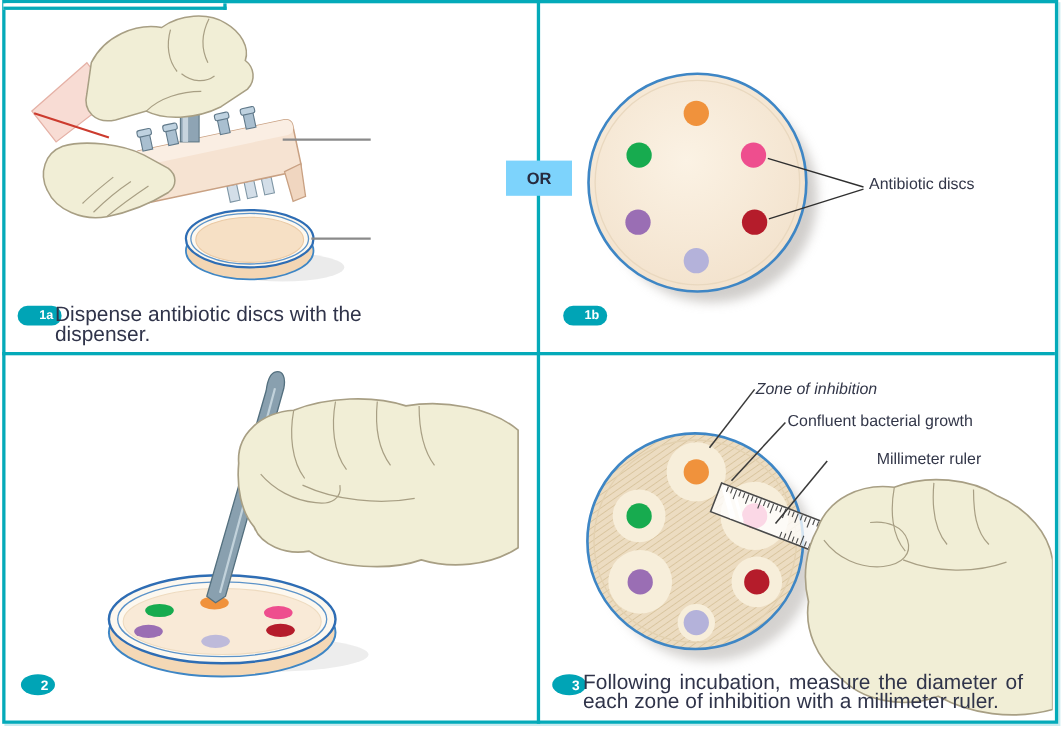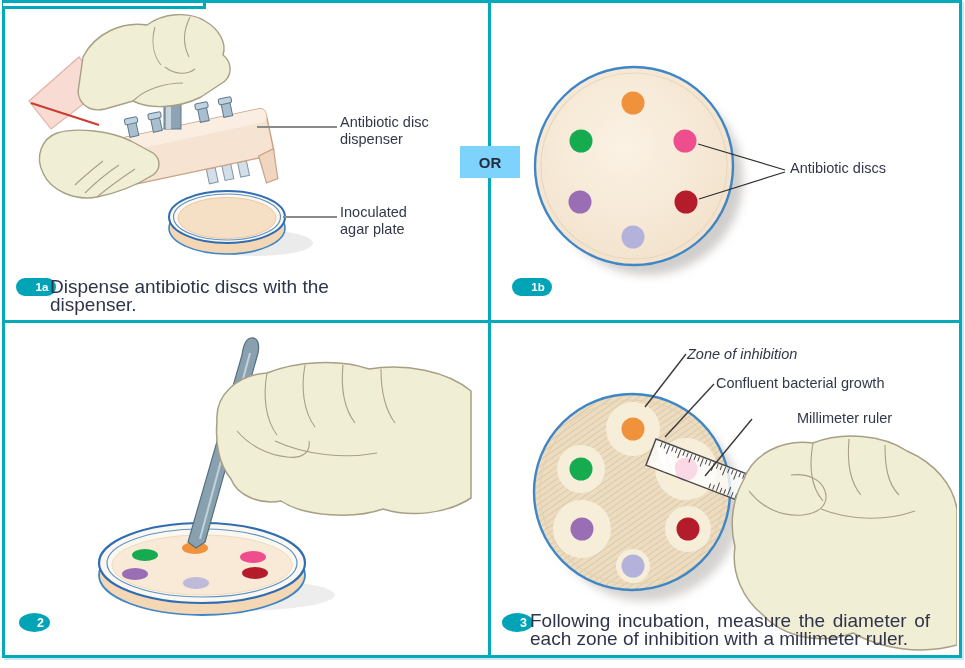--- a/index.html
+++ b/index.html
@@ -88,22 +88,20 @@
       <path d="M92,192 C104,182 118,172 130,164" fill="none" stroke-width="1.1"></path>
       <path d="M80,188 C90,178 102,168 114,160" fill="none" stroke-width="1.1"></path>
       <path d="M70,180 C78,172 88,164 98,156" fill="none" stroke-width="1.1"></path>
     </g>
 
     <g stroke="#8a8a8a" stroke-width="2">
       <line x1="252" y1="122" x2="332" y2="122"></line>
       <line x1="278" y1="212" x2="332" y2="212"></line>
     </g>
   </svg>
-  <div class="lbl" style="left:340px;top:114px;width:102px;">Antibiotic disc dispenser</div>
-  <div class="lbl" style="left:340px;top:204px;width:80px;">Inoculated agar plate</div>
   <div class="badge pill" style="left:16px;top:278px;">1a</div>
   <div class="caption" style="left:50px;top:278px;width:330px;text-align:left;">Dispense antibiotic discs with the dispenser.</div>
 
   <svg style="left:491px;top:5px;" width="466" height="312" viewBox="0 0 466 312">
     <defs>
       <radialGradient id="agar1b" cx="45%" cy="40%" r="75%">
         <stop offset="0%" stop-color="#fbf2e4"></stop>
           <stop offset="100%" stop-color="#f1dfc8"></stop>
       </radialGradient>
       <filter id="soft1b" x="-30%" y="-30%" width="160%" height="160%">

